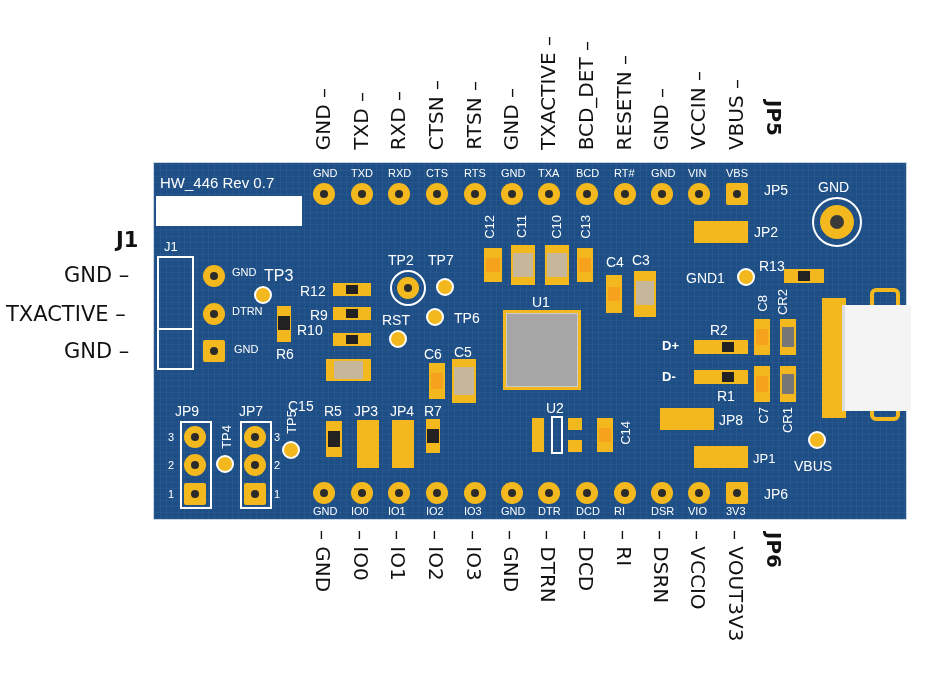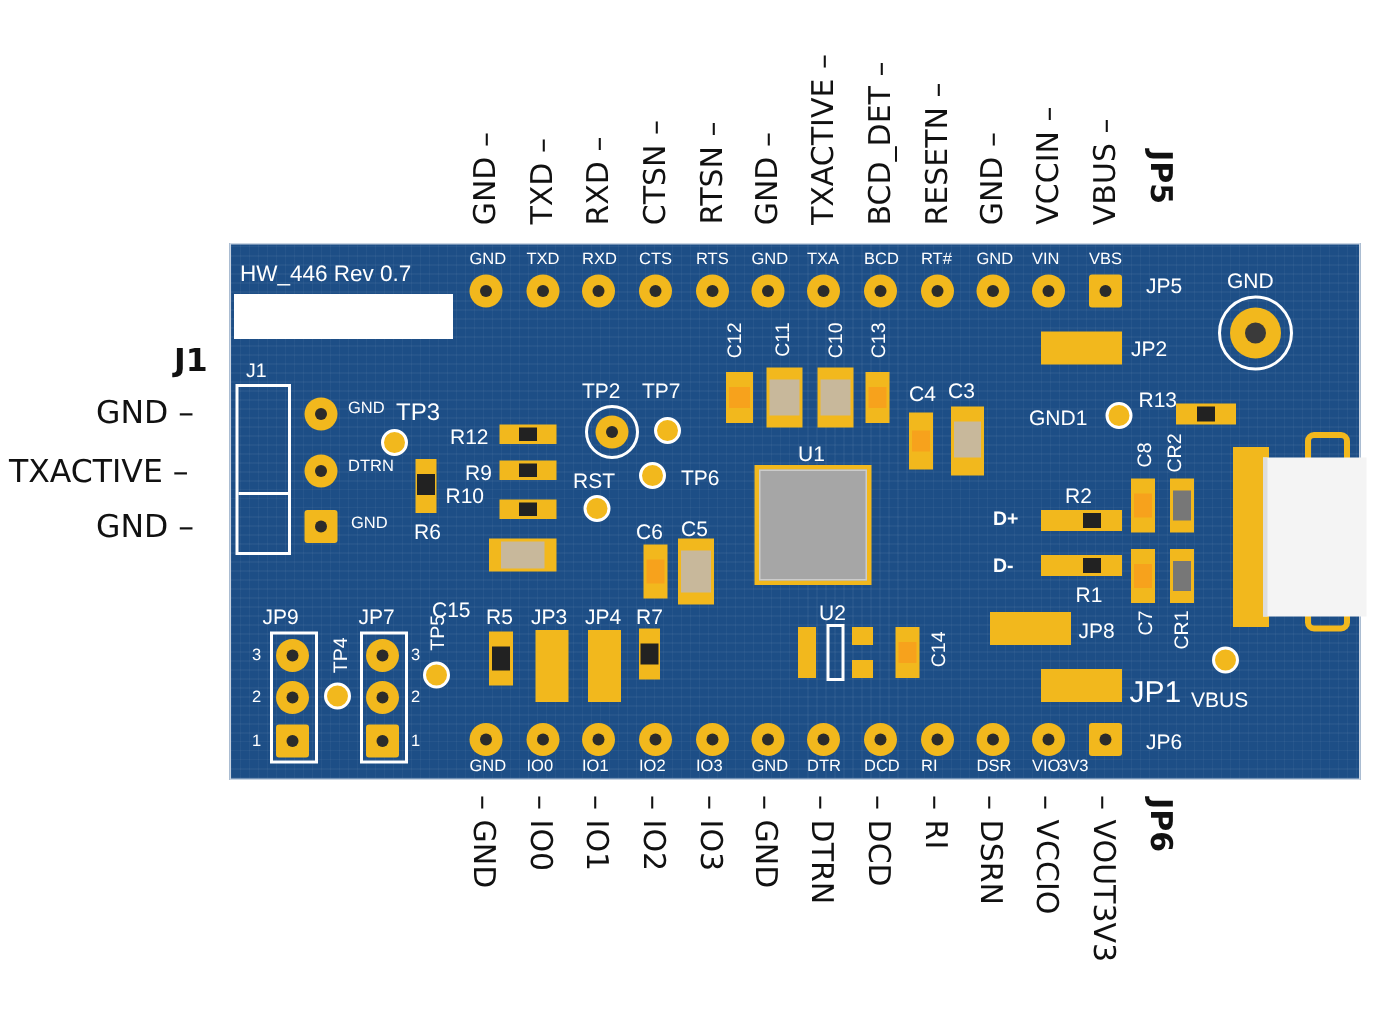--- a/index.html
+++ b/index.html
@@ -237,21 +237,21 @@
     </div>
   <div class="silk-v" style="left:603px;top:244px;">C7</div>
   <div class="smd" style="left:626px;top:203px;width:16px;height:36px;">
       <div style="position:absolute;left:2px;top:8px;width:12px;height:20px;background:#777;"></div>
     </div>
   <div class="silk-v" style="left:627px;top:244px;">CR1</div>
 
   <div class="jumper" style="left:506px;top:245px;width:54px;height:22px;"></div>
   <div class="silk" style="left:565px;top:250px;font-size:14px;">JP8</div>
   <div class="jumper" style="left:540px;top:283px;width:54px;height:22px;"></div>
-  <div class="silk" style="left:599px;top:289px;font-size:20px;text-align:right;">JP1</div>
+  <div class="silk" style="left:599px;top:289px;font-size:13px;text-align:right;">JP1</div>
   <div class="tp" style="left:654px;top:268px;"></div>
   <div class="silk" style="left:640px;top:296px;font-size:14px;">VBUS</div>
 
   <div style="position:absolute;left:716px;top:125px;width:22px;height:18px;border:4px solid #f2b81d;border-radius:6px;"></div>
   <div style="position:absolute;left:716px;top:232px;width:22px;height:18px;border:4px solid #f2b81d;border-radius:6px;"></div>
   <div class="smd" style="left:668px;top:135px;width:24px;height:120px;"></div>
   <div class="usb" style="left:688px;top:142px;width:66px;height:106px;border-left:3px solid #ddd;"></div>
 
   <div id="jp5-pins">
       <div class="silk-s" style="left: 159px; top: 5px;">GND</div>
@@ -298,16 +298,16 @@
       <div class="silk-s" style="left: 384px; top: 343px;">DTR</div>
       <div class="pad" style="left: 422px; top: 319px;"></div>
       <div class="silk-s" style="left: 422px; top: 343px;">DCD</div>
       <div class="pad" style="left: 460px; top: 319px;"></div>
       <div class="silk-s" style="left: 460px; top: 343px;">RI</div>
       <div class="pad" style="left: 497px; top: 319px;"></div>
       <div class="silk-s" style="left: 497px; top: 343px;">DSR</div>
       <div class="pad" style="left: 534px; top: 319px;"></div>
       <div class="silk-s" style="left: 534px; top: 343px;">VIO</div>
       <div class="pad sq" style="left: 572px; top: 319px;"></div>
-      <div class="silk-s" style="left: 552px; top: 343px;">3V3</div>
+      <div class="silk-s" style="left: 572px; top: 343px;">3V3</div>
     </div>
   <div class="silk" style="left:610px;top:324px;font-size:14px;">JP6</div>
 </div>
 
 </body></html>

